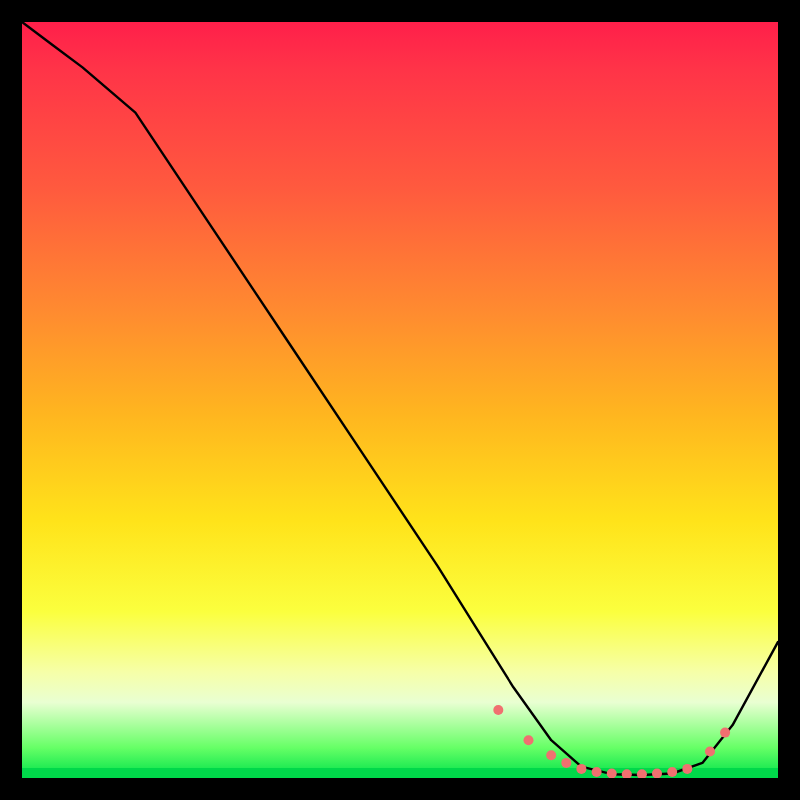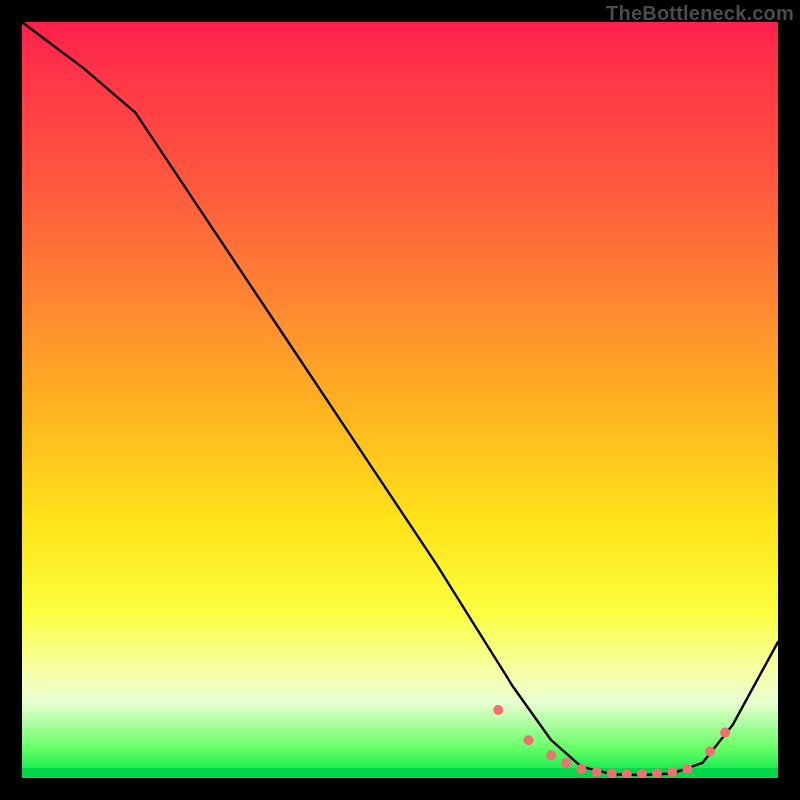--- a/index.html
+++ b/index.html
@@ -87,14 +87,13 @@
           <circle cx="604.8" cy="752.2" r="5" fill="#f07070"></circle>
           <circle cx="619.9" cy="752.2" r="5" fill="#f07070"></circle>
           <circle cx="635.0" cy="751.5" r="5" fill="#f07070"></circle>
           <circle cx="650.2" cy="750.0" r="5" fill="#f07070"></circle>
           <circle cx="665.3" cy="746.9" r="5" fill="#f07070"></circle>
           <circle cx="688.0" cy="729.5" r="5" fill="#f07070"></circle>
           <circle cx="703.1" cy="710.6" r="5" fill="#f07070"></circle>
         </g>
     </svg>
   </div>
-  <div class="watermark">TheBottleneck.com</div>
 </div>
 
 </body></html>

